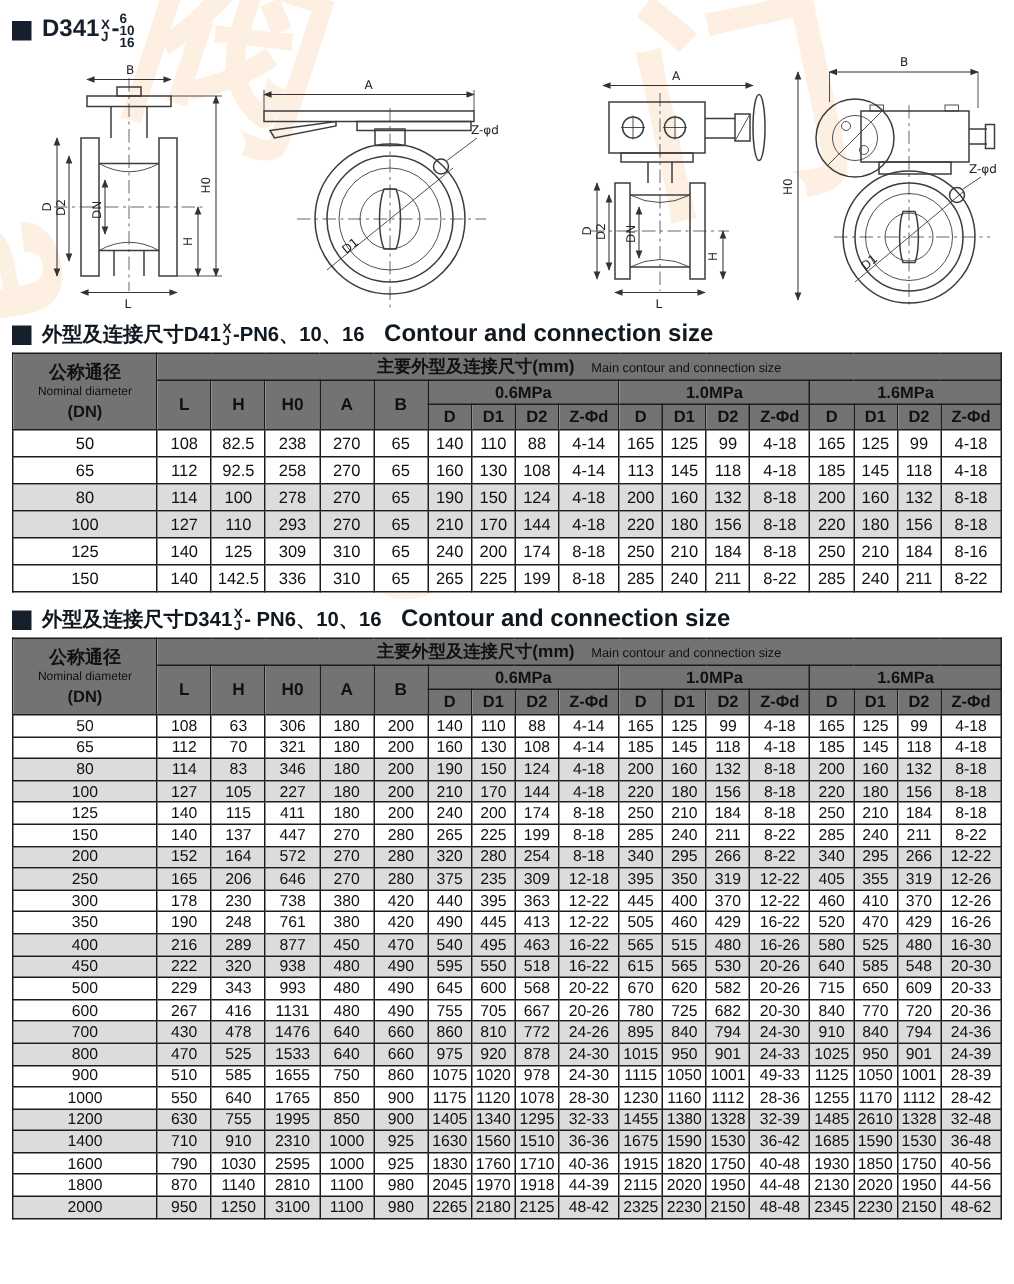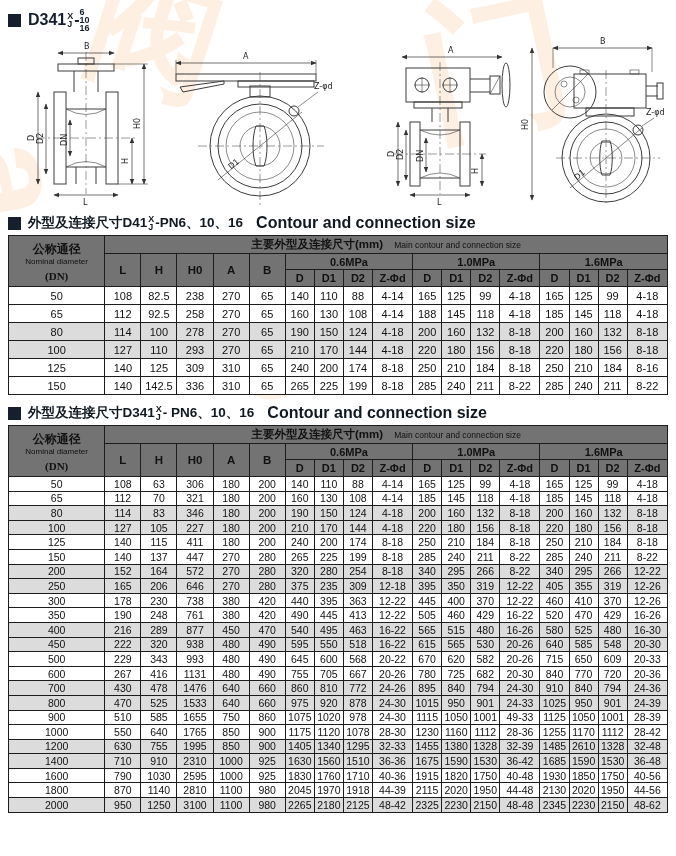--- a/index.html
+++ b/index.html
@@ -37,21 +37,21 @@
   
   table{border-collapse:collapse;table-layout:fixed;width:660px;background:#fff;}
   th,td{border:1px solid #1c1c1c;text-align:center;vertical-align:middle;
         overflow:hidden;white-space:nowrap;padding:0;}
   th{background:#737373;font-weight:bold;}
   .t1 td{font-size:11px;height:17px;}
   .t2 td{font-size:10.5px;height:13.6px;}
   tr.shade td{background:#dcdcdc;}
   .dn-head .zh{font-size:12px;font-weight:bold;}
   .dn-head .en{font-size:8px;font-weight:normal;display:block;line-height:8px;}
-  .dn-head .u{font-size:11px;font-family:Liberation Serif, serif;}
+  .dn-head .u{font-size:11px;}
   .main-head{font-size:11.5px;height:17px;}
   .main-head .en{font-size:8.5px;font-weight:normal;margin-left:8px;}
   .grp{font-size:11px;height:15px;}
   .sub{font-size:11px;height:16px;}
   .base-col{font-size:11.5px;}
 </style>
 </head>
 <body>
 
 <div class="watermarks">
@@ -319,21 +319,21 @@
           <td>65</td>
           <td>112</td>
           <td>92.5</td>
           <td>258</td>
           <td>270</td>
           <td>65</td>
           <td>160</td>
           <td>130</td>
           <td>108</td>
           <td>4-14</td>
-          <td>188</td>
+          <td>113</td>
           <td>145</td>
           <td>118</td>
           <td>4-18</td>
           <td>185</td>
           <td>145</td>
           <td>118</td>
           <td>4-18</td>
         </tr>
         <tr class="shade">
           <td>80</td>

